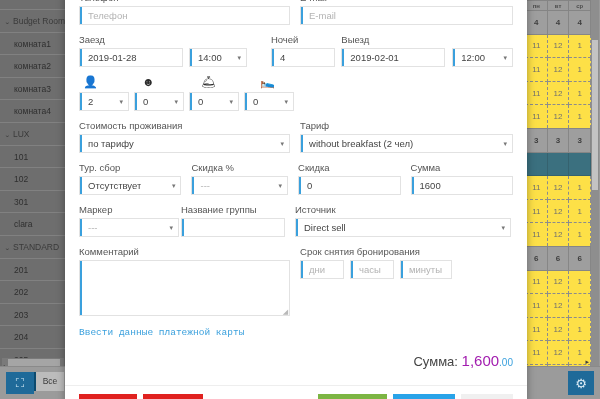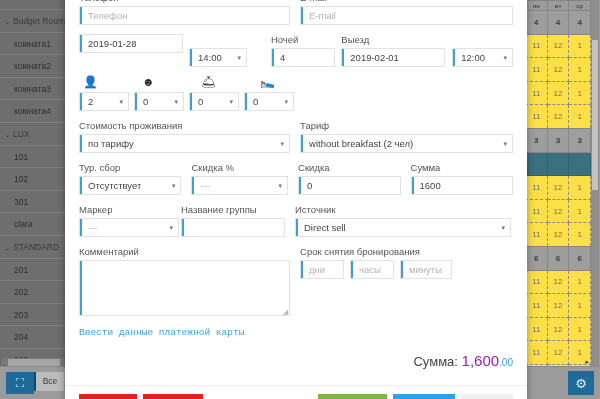--- a/index.html
+++ b/index.html
@@ -246,20 +246,21 @@
         <div class="lbl">E-mail</div>
         <div class="ctl">
           <span class="val ph">E-mail</span>
         </div>
       </div>
     </div>
 
     
     <div class="row">
       <div class="fld w-in">
+        <div class="lbl">Заезд</div>
         <div class="ctl">
           <span class="val">2019-01-28</span>
         </div>
       </div>
       <div class="fld w-intime">
         <div class="lbl">&nbsp;</div>
         <div class="ctl sel">
           <span class="val">14:00</span>
         </div>
       </div>

